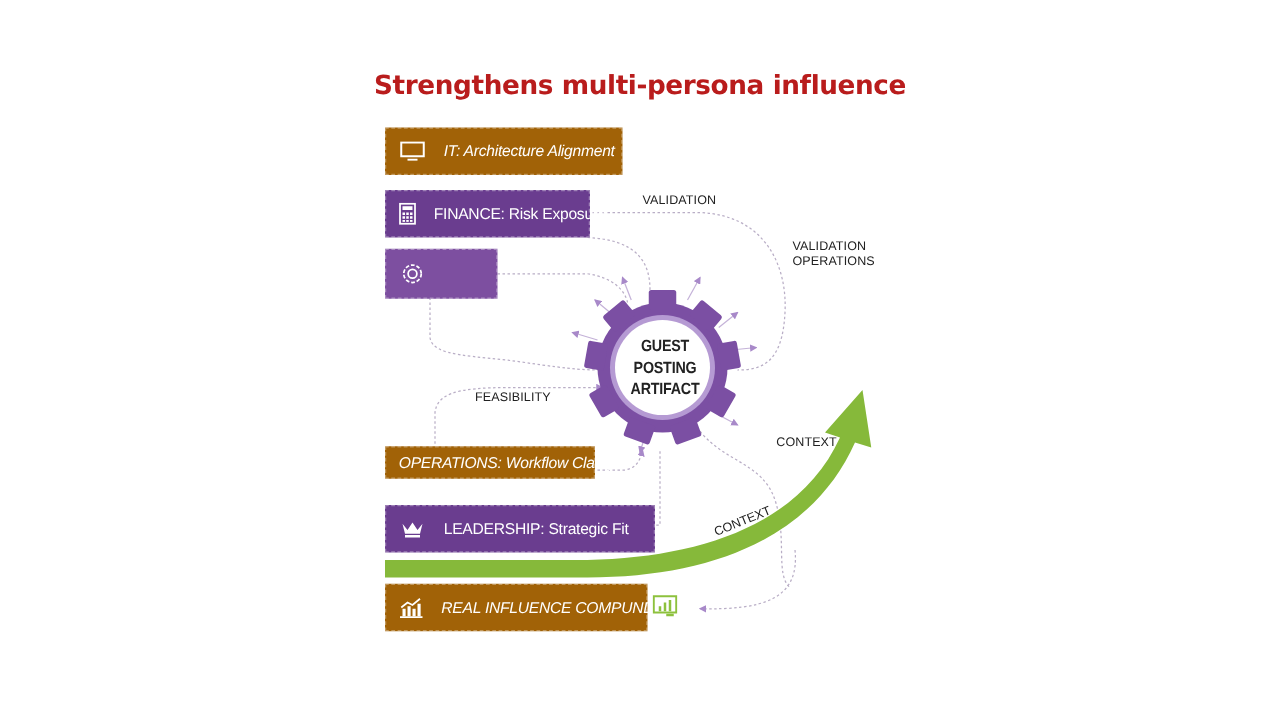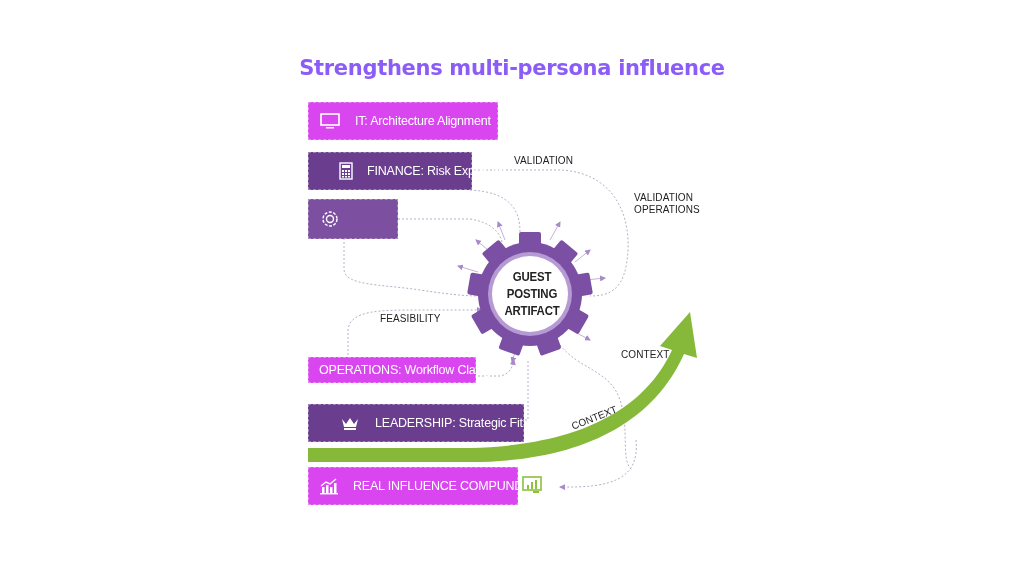--- a/index.html
+++ b/index.html
@@ -1,27 +1,27 @@
 <!DOCTYPE html>
 <html><head>
   <meta charset="utf-8">
   <style>
     html, body { margin: 0; padding: 0; background: #ffffff; }
     body { width: 1024px; height: 576px; position: relative; overflow: hidden; font-family: "Liberation Sans", sans-serif; }
     .title {
       position: absolute; left: 0; width: 1024px; top: 56px; text-align: center;
-      font-family: "DejaVu Sans", sans-serif; font-weight: bold; font-size: 21px; color: #8b5cf6; letter-spacing: -0.3px;
+      font-family: "DejaVu Sans", sans-serif; font-weight: bold; font-size: 21px; color: #b91c1c; letter-spacing: -0.3px;
     }
     .box {
       position: absolute; display: flex; align-items: center; color: #ffffff;
       font-family: "Liberation Sans", sans-serif; font-size: 12.5px; letter-spacing: -0.2px;
       box-sizing: border-box; border: 1px dashed rgba(255,255,255,0.35);
     }
-    .green { background: #d946ef; }
-    .purple { background: #6a3d8f; padding-left: 20px; }
+    .green { background: #a16207; font-style: italic; }
+    .purple { background: #6a3d8f; }
     .purple-light { background: #7d4fa0; }
     .box .ico { width: 22px; height: 22px; margin-left: 10px; margin-right: 14px; display: inline-flex; align-items: center; justify-content: center; }
     .box .lbl { white-space: nowrap; }
     svg.overlay { position: absolute; left: 0; top: 0; }
     .anno {
       position: absolute; font-family: "Liberation Sans", sans-serif; font-size: 10px; color: #222;
       letter-spacing: 0.1px; line-height: 12px;
     }
     .gear-text {
       position: absolute; left: 490px; top: 268px; width: 84px; text-align: center;

